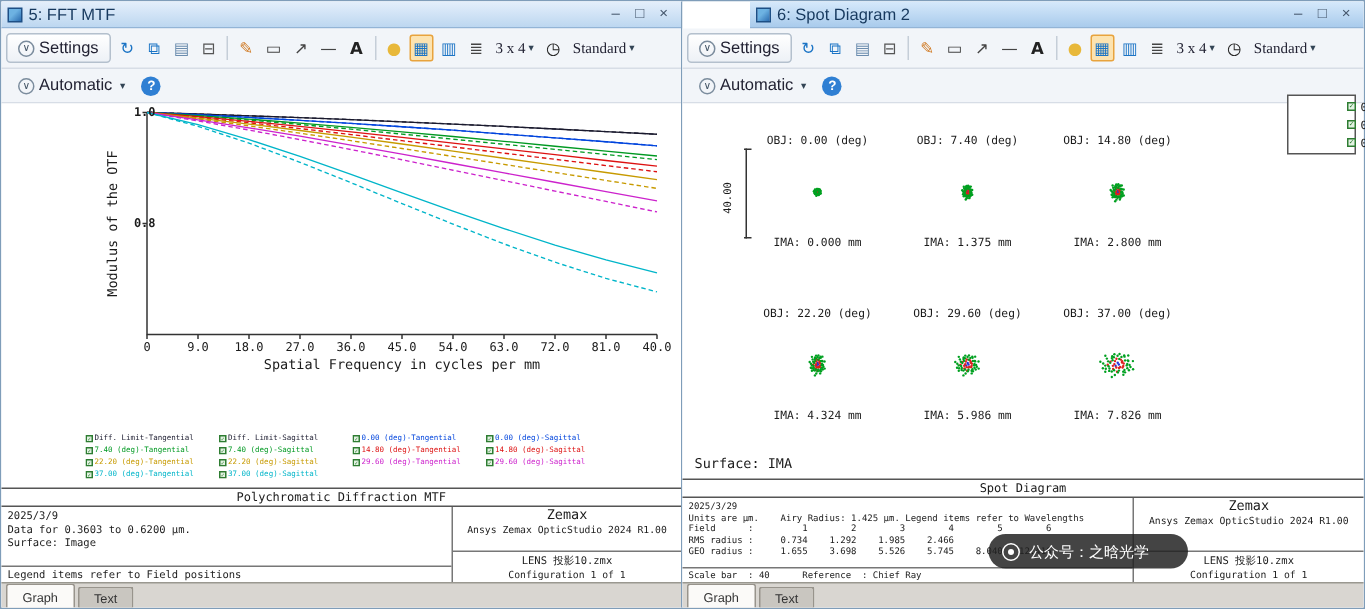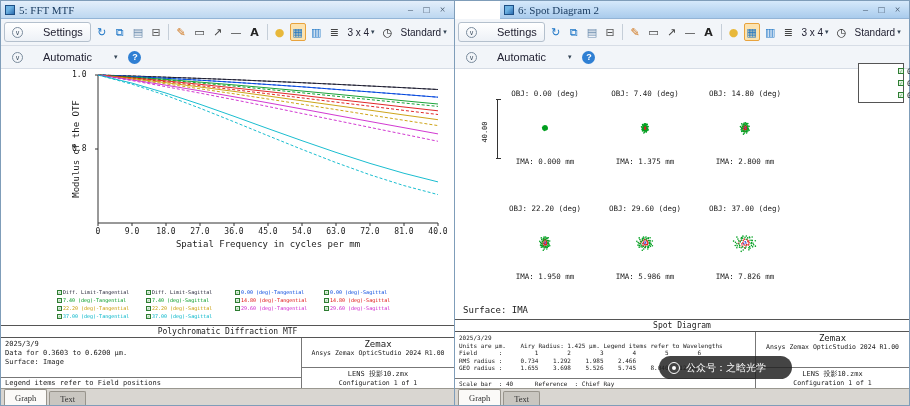--- a/index.html
+++ b/index.html
@@ -4,56 +4,56 @@
 <style>
   * { margin:0; padding:0; box-sizing:border-box; }
   body { font-family:"Liberation Sans", sans-serif; background:#e8e8e8; }
   .app { width:910px; height:406px; display:flex; background:#fff; border:1px solid #7f9db9; }
   .panel { width:455px; height:404px; display:flex; flex-direction:column; background:#fff; position:relative; }
   .panel.left { border-right:1px solid #7f9db9; }
 
   
   .titlebar { height:18px; flex:0 0 18px; display:flex; align-items:center; gap:4px; padding:0 4px;
     background:linear-gradient(#e4effb,#bdd7f0); border-bottom:1px solid #93b4d6;
-    font-size:11px; color:#17395e;font-family:Liberation Serif, serif; }
+    font-size:11px; color:#17395e; }
   .panel.right .titlebar { background:linear-gradient(#d6e9fb,#a9cbec);margin-left:45px; }
   .win-icon { width:10px; height:10px; flex:0 0 10px; background:linear-gradient(135deg,#6db2e2 40%,#2b6cb0); border:1px solid #1d4f85; }
   .titlebar .title { flex:1; white-space:nowrap; overflow:hidden; }
   .win-controls { display:flex; gap:1px; }
   .wc { width:15px; height:14px; display:inline-flex; align-items:center; justify-content:center;
     color:#44566b; font-size:10px; border-radius:2px; cursor:default; }
 
   
   .toolbar { display:flex; align-items:center; gap:3px; background:#f2f5f9; border-bottom:1px solid #d7dde6; padding:0 3px; }
   .toolbar.r1 { height:27px; flex:0 0 27px; }
   .toolbar.r2 { height:23px; flex:0 0 23px; }
-  .btn { display:inline-flex; align-items:center; gap:20px; background:linear-gradient(#ffffff,#edf1f6);
+  .btn { display:inline-flex; align-items:center; gap:3px; background:linear-gradient(#ffffff,#edf1f6);
     border:1px solid #b4c0cd; border-radius:3px; height:20px; padding:0 7px; font-size:11px; color:#223; }
   .btn.flat { background:transparent; border-color:transparent; }
   .chev-circle { width:11px; height:11px; border:1px solid #7b8c9d; border-radius:50%;
     display:inline-flex; align-items:center; justify-content:center; font-size:7px; color:#456; line-height:1; }
   .dd { font-size:7px; color:#345; margin-left:2px; }
   .icon-strip { display:inline-flex; align-items:center; gap:2px; }
   .tool { display:inline-flex; align-items:center; justify-content:center; min-width:16px; height:18px;
     font-size:11px; font-family:"DejaVu Sans", sans-serif; padding:0 2px; border-radius:2px; border:1px solid transparent; }
   .tool.active { background:#fce3b0; border-color:#e8a33d; }
-  .tool.ddbtn { font-family:Liberation Sans, sans-serif; font-size:10px; color:#223; }
+  .tool.ddbtn { font-family:Liberation Serif, serif; font-size:10px; color:#223; }
   .tsep { width:1px; height:16px; background:#c5ced8; margin:0 2px; }
   .help { width:13px; height:13px; border-radius:50%; background:#2f7fd3; color:#fff; font-size:9px; font-weight:bold;
     display:inline-flex; align-items:center; justify-content:center; }
 
   
   .content { position:relative; flex:1; background:#fff; overflow:visible; font-family:"DejaVu Sans Mono", monospace; color:#1b1b1b; }
 
   
   .mtf-area { position:absolute; left:0; top:0; width:455px; height:190px; }
   .ylab { position:absolute; left:70px; top:154px; width:148px; text-align:center;
     transform:rotate(-90deg); transform-origin:0 0; font-size:9px; }
   #mtf-svg { position:absolute; left:97px; top:6px; width:340px; height:148px; overflow:visible; }
-  .ytick { position:absolute; left:71px; width:15px; text-align:left; font-size:8px; }
+  .ytick { position:absolute; left:88px; width:15px; text-align:center; font-size:8px;font-weight:bold; }
   .xtick { position:absolute; top:158px; transform:translateX(-50%); font-size:8px; }
   .xlab { position:absolute; left:97px; top:170px; width:340px; text-align:center; font-size:9px; }
 
   .mtf-legend { position:absolute; left:56px; top:220px; width:348px; display:grid;
     grid-template-columns:repeat(4,87px); gap:2px 2px; }
   .lg-item { display:inline-flex; align-items:center; gap:1px; overflow:hidden; white-space:nowrap; }
   .lg-box { width:5px; height:5px; flex:0 0 5px; border:1px solid #2e7d32; background:#e2f2e2;
     font-size:4px; line-height:4px; text-align:center; color:#2e7d32; }
   .lg-text { font-size:5px; }
 
@@ -75,21 +75,21 @@
   .panel.right .f-note { font-size:6px; }
   .f-right { flex:1; border-left:1px solid #777; display:flex; flex-direction:column; text-align:center; }
   .brand { font-size:9px; margin-top:1px; }
   .product { font-size:6.5px; flex:1; }
   .file-box { border-top:1px solid #777; font-size:7px; padding-top:1px; }
   .config { font-size:6.5px; padding-bottom:1px; }
 
   
   .tabstrip { height:17px; flex:0 0 17px; background:#d9d6d1; border-top:1px solid #9a9890;
     display:flex; align-items:flex-end; padding-left:3px; gap:2px; }
-  .tab { height:14px; padding:0 10px; font-size:8.5px; font-family:Liberation Serif, serif;
+  .tab { height:14px; padding:0 10px; font-size:8.5px; font-family:Liberation Sans, sans-serif;
     display:inline-flex; align-items:center; background:#c9c6c0; border:1px solid #98948c; border-bottom:none;
     border-radius:2px 2px 0 0; color:#333; }
   .tab.active { background:#fbfaf8; height:16px; }
 
   
   .wl-legend { position:absolute; right:5px; top:-6px; width:46px; border:1px solid #555; background:#fff;
     padding:1px 3px; z-index:4; }
   .wl-row { display:flex; align-items:center; gap:3px; height:12px;margin-left:36px; }
   .wl-box { width:6px; height:6px; flex:0 0 6px; border:1px solid #2e7d32; background:#e2f2e2;
     font-size:5px; line-height:5px; text-align:center; color:#2e7d32; }
@@ -653,21 +653,21 @@
               <circle cx="50.62" cy="22.94" r="0.8" fill="#00a020"></circle>
               <circle cx="52.30" cy="33.53" r="0.8" fill="#00a020"></circle>
               <circle cx="44.78" cy="27.37" r="0.8" fill="#00a020"></circle>
               <circle cx="53.14" cy="26.59" r="0.8" fill="#00a020"></circle>
               <circle cx="48.27" cy="36.25" r="0.8" fill="#00a020"></circle>
               <circle cx="48.39" cy="24.23" r="0.8" fill="#00a020"></circle>
               <circle cx="54.75" cy="31.73" r="0.8" fill="#00a020"></circle>
               <circle cx="45.54" cy="31.14" r="0.8" fill="#00a020"></circle>
               <circle cx="52.04" cy="23.81" r="0.8" fill="#00a020"></circle>
             </svg>
-            <div class="ima-label">IMA: 1.950 mm</div>
+            <div class="ima-label">IMA: 4.324 mm</div>
           </div>
           <div class="spot-cell" style="left: 140px; top: 135px;">
             <div class="obj-label">OBJ: 29.60 (deg)</div>
             <svg width="100" height="58" class="spot-svg">
               <circle cx="50.65" cy="29.00" r="0.8" fill="#2233dd"></circle>
               <circle cx="49.09" cy="29.72" r="0.8" fill="#2233dd"></circle>
               <circle cx="50.11" cy="27.95" r="0.8" fill="#2233dd"></circle>
               <circle cx="51.28" cy="30.44" r="0.8" fill="#dd2020"></circle>
               <circle cx="48.49" cy="28.77" r="0.8" fill="#dd2020"></circle>
               <circle cx="52.15" cy="27.81" r="0.8" fill="#dd2020"></circle>

